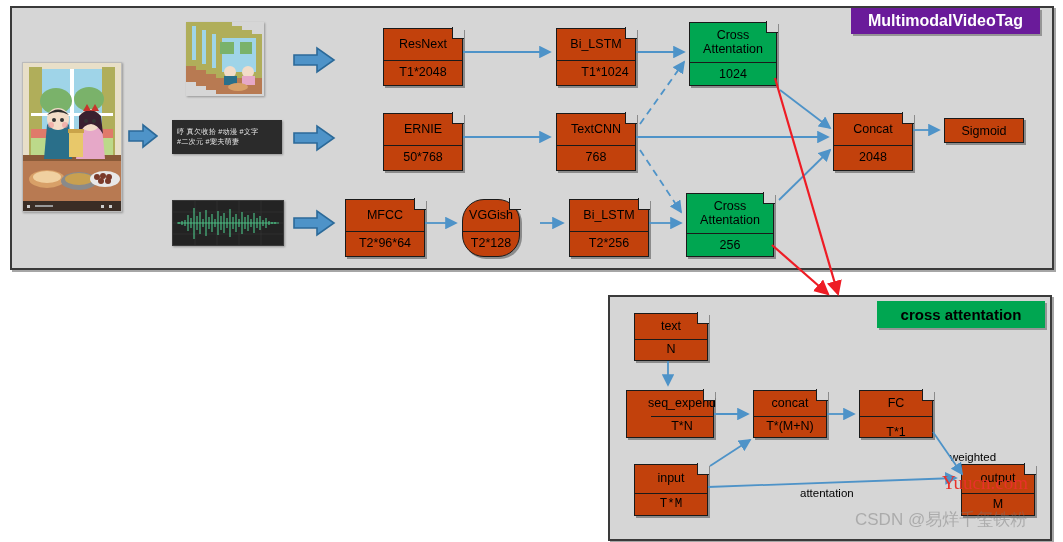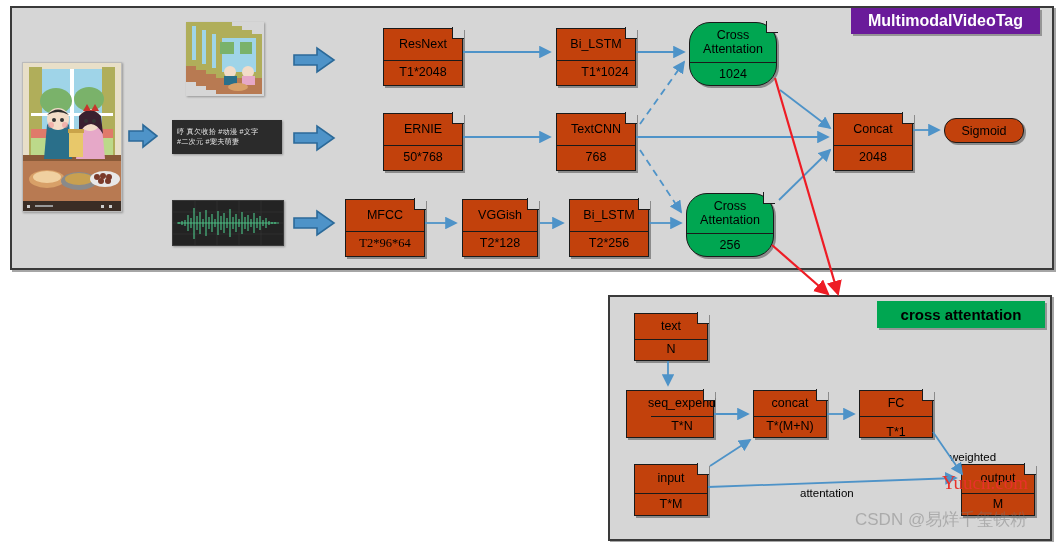--- a/index.html
+++ b/index.html
@@ -14,26 +14,26 @@
   #main-panel{left:10px;top:6px;width:1040px;height:260px;}
   #detail-panel{left:608px;top:295px;width:440px;height:242px;}
 
   
   .node{position:absolute;background:#c2410c;border:1.6px solid #1a1a1a;
         box-shadow:2px 2px 0 rgba(0,0,0,.35);box-sizing:border-box;}
   .node .hd,.node .ft{display:flex;align-items:center;justify-content:center;
         text-align:center;line-height:1.05;box-sizing:border-box;}
   .node .hd{font-size:12.5px;}
   .node .ft{font-size:12.5px;border-top:1.6px solid #1a1a1a;}
-  .node.green{background:#00a651;border-radius:21px;}
+  .node.green{background:#00a651;}
   .node .fold{position:absolute;right:-1.6px;top:-1.6px;width:11px;height:11px;
         background:#d6d6d6;border-left:1.6px solid #1a1a1a;
         border-bottom:1.6px solid #1a1a1a;}
   .node.plain{display:flex;align-items:center;justify-content:center;
-        font-size:12.5px;border-radius:12px;}
+        font-size:12.5px;}
 
   
   .title-chip{position:absolute;display:flex;align-items:center;
         justify-content:center;font-weight:bold;color:#fff;
         box-shadow:2px 2px 0 rgba(0,0,0,.3);}
   #main-title{left:851px;top:8px;width:189px;height:26px;background:#6a1b9a;
         font-size:16px;}
   #detail-title{left:877px;top:301px;width:168px;height:27px;background:#00a651;
         color:#000;font-size:15px;}
 
@@ -267,24 +267,24 @@
 
   <div class="node" style="left:556px;top:113px;width:80px;height:58px;">
     <div class="fold"></div>
     <div class="hd" style="height:31px;">TextCNN</div>
     <div class="ft" style="height:25px;">768</div>
   </div>
 
   <div class="node" style="left:345px;top:199px;width:80px;height:58px;">
     <div class="fold"></div>
     <div class="hd" style="height:31px;">MFCC</div>
-    <div class="ft" style="height:25px;font-family:Liberation Serif, serif;">T2*96*64</div>
-  </div>
-
-  <div class="node" style="left:462px;top:199px;width:76px;height:58px;">
+    <div class="ft" style="height:25px;">T2*96*64</div>
+  </div>
+
+  <div class="node" style="left:462px;top:199px;width:58px;height:58px;border-radius:22px;">
     <div class="fold"></div>
     <div class="hd" style="height:31px;">VGGish</div>
     <div class="ft" style="height:25px;text-align:right;">T2*128</div>
   </div>
 
   <div class="node" style="left:569px;top:199px;width:80px;height:58px;">
     <div class="fold"></div>
     <div class="hd" style="height:31px;">Bi_LSTM</div>
     <div class="ft" style="height:25px;">T2*256</div>
   </div>
@@ -327,21 +327,21 @@
 
   <div class="node" style="left:859px;top:390px;width:74px;height:48px;">
     <div class="fold"></div>
     <div class="hd" style="height:25px;">FC</div>
     <div class="ft" style="height:33px;">T*1</div>
   </div>
 
   <div class="node" style="left:634px;top:464px;width:74px;height:52px;">
     <div class="fold"></div>
     <div class="hd" style="height:28px;">input</div>
-    <div class="ft" style="height:22px;">T*M</div>
+    <div class="ft" style="height:22px;font-family:Liberation Mono, monospace;">T*M</div>
   </div>
 
   <div class="node" style="left:961px;top:464px;width:74px;height:52px;">
     <div class="fold"></div>
     <div class="hd" style="height:28px;">output</div>
     <div class="ft" style="height:22px;">M</div>
   </div>
 
   <div class="flabel" style="left:950px;top:432px;margin-top:19px;">weighted</div>
   <div class="flabel" style="left:800px;top:487px;">attentation</div>

